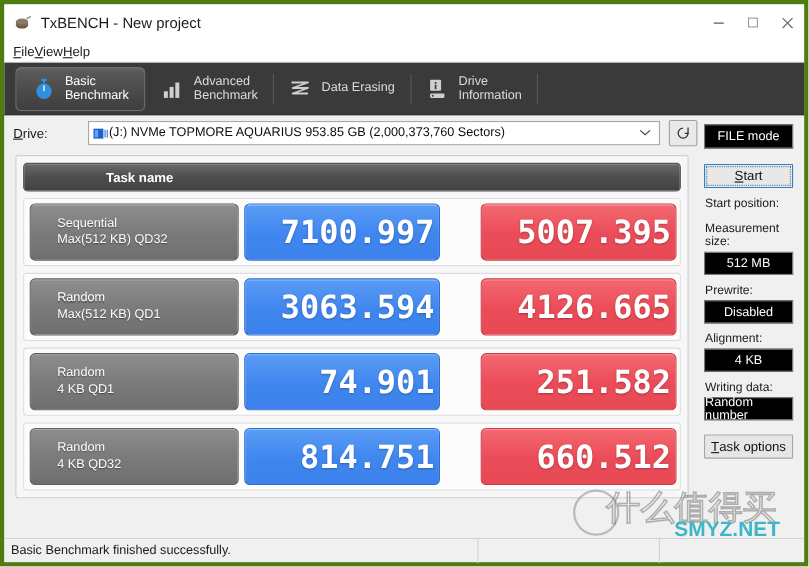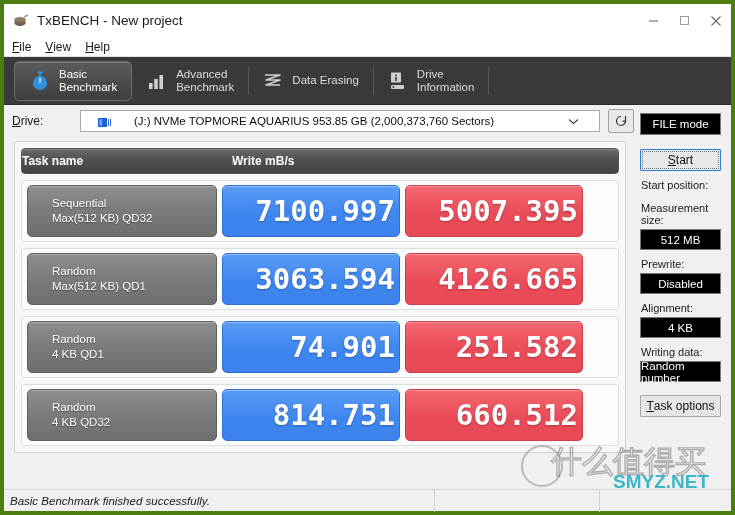--- a/index.html
+++ b/index.html
@@ -26,21 +26,21 @@
     font-size:13.5px; color:#1a1a1a; margin-left:8px; white-space:nowrap;
     font-family:"Liberation Sans", sans-serif;
   }
   .wincontrols { margin-left:auto; display:flex; height:33px; }
   .wc { width:31px; height:33px; display:flex; align-items:center; justify-content:center; }
   .wc svg { display:block; }
 
   
   .menubar {
     height:20px; flex:0 0 20px; background:#ffffff;
-    display:flex; align-items:center; padding-left:8px; gap:14px;
+    display:flex; align-items:center; padding-left:8px; gap:0;
     border-bottom:1px solid #e3e3e3;
   }
   .menu-item { font-size:12px; color:#1a1a1a; cursor:default; }
   .menu-item u { text-decoration:underline; }
 
   
   .tabstrip {
     height:48px; flex:0 0 48px; background:#3a3a3a;
     display:flex; align-items:center; padding-left:10px;
     border-bottom:1px solid #2a2a2a; position:relative;
@@ -68,21 +68,21 @@
   .left-col { width:630px; flex:0 0 630px; padding:0; position:relative; }
   .right-col {
     flex:1 1 auto; padding:8px 10px 0 6px; display:flex; flex-direction:column;
   }
 
   
   .drive-row { height:32px; display:flex; align-items:center; padding:0 0 0 8px; gap:8px; }
   .drive-label { font-size:12px; color:#1a1a1a; width:60px; }
   .drive-combo {
     flex:1 1 auto; height:22px; background:#fff; border:1px solid #a9a9a9;
-    display:flex; align-items:center; padding:0 16px; gap:22px; position:relative;justify-content:center;
+    display:flex; align-items:center; padding:0 3px; gap:0; position:relative;justify-content:center;
   }
   .drive-combo .dtext { font-size:11.5px; color:#0d0d0d; white-space:nowrap; }
   .drive-combo .chev { margin-left:auto; padding-right:4px; color:#555; font-size:10px; }
   .hdd-ico { width:15px; height:12px; position:relative; flex:0 0 15px; }
   .refresh-btn {
     width:26px; height:24px; border:1px solid #a0a0a0; background:#e9e9e9;
     display:flex; align-items:center; justify-content:center; border-radius:2px;
   }
 
   
@@ -90,21 +90,21 @@
     margin:4px 8px 0 10px; background:#f7f7f7;
     border:1px solid #cfcfcf; padding:6px; border-radius:2px;
   }
   .res-header {
     height:26px; display:flex; align-items:center;
     background:linear-gradient(to bottom,#6a6a6a,#4e4e4e 50%,#434343);
     border:1px solid #555; border-radius:4px;
     box-shadow:inset 0 1px 0 rgba(255,255,255,.18);
     color:#fff; font-size:12px; font-weight:bold;
   }
-  .res-header .cell { position:relative; }
+  .res-header .cell { text-align:center; position:relative; }
   .res-header .cell + .cell::before {
     content:""; position:absolute; left:0; top:3px; bottom:3px; width:1px; background:#7d7d7d;
   }
   .c-task { flex:0 0 210px; }
   .c-read { flex:0 0 180px; }
   .c-write{ flex:0 0 180px; }
 
   .res-row {
     margin-top:6px; background:#fcfcfc; border:1px solid #dedede; border-radius:3px;
     padding:4px 5px; display:flex; align-items:center; gap:5px;
@@ -128,20 +128,21 @@
   }
   .val-read {
     background:linear-gradient(to bottom,#5a9cf5,#3f86ef 55%,#3d82ec);
     border:1px solid #2f6fd0;
     box-shadow:inset 0 1px 0 rgba(255,255,255,.35);
   }
   .val-write {
     background:linear-gradient(to bottom,#f4686f,#ea4b58 55%,#e84a55);
     border:1px solid #cf3b46;
     box-shadow:inset 0 1px 0 rgba(255,255,255,.3);
+    margin-left:32px;
   }
 
   
   .mode-box {
     height:22px; background:#000; color:#fff; font-size:11.5px;
     display:flex; align-items:center; justify-content:center;
     border:1px solid #7a7a7a; margin-bottom:14px;
   }
   .btn {
     height:22px; background:#e6e6e6; border:1px solid #a8a8a8;
@@ -158,21 +159,21 @@
     color:#fff; font-size:11.5px; display:flex; align-items:center; justify-content:center;
   }
   .gap-btn { margin-top:13px; }
   .u { text-decoration:underline; }
 
   
   .statusbar {
     height:22px; flex:0 0 22px; background:#f0f0f0; border-top:1px solid #d2d2d2;
     display:flex; align-items:center; font-size:11.5px; color:#1a1a1a;
   }
-  .status-main { padding-left:6px; flex:0 0 430px;font-style:italic; }
+  .status-main { padding-left:6px; flex:0 0 430px; }
   .status-seg { flex:0 0 165px; border-left:1px solid #d2d2d2; height:22px; }
   .status-seg2 { flex:1 1 auto; border-left:1px solid #d2d2d2; height:22px; }
 
   
   .watermark {
     position:absolute; right:2px; bottom:2px; width:200px; height:78px;
     pointer-events:none; z-index:50;
   }
   .wm-cn {
     position:absolute; left:22px; top:10px;
@@ -312,21 +313,20 @@
           <svg width="16" height="16" viewBox="0 0 16 16">
             <path d="M12.5 8 A4.5 4.5 0 1 1 8 3.5" fill="none" stroke="#333" stroke-width="1.2"></path>
             <path d="M12.5 3 L12.5 8.2 L9.6 8.2" fill="none" stroke="#333" stroke-width="1.2"></path>
           </svg>
         </div>
       </div>
 
       <div class="results">
         <div class="res-header">
           <div class="cell c-task">Task name</div>
-          <div class="cell c-write">Write mB/s</div>
         </div>
 
         <div class="res-row">
           <div class="task-pill">
             <span>Sequential</span>
             <span>Max(512 KB) QD32</span>
           </div>
           <div class="val-pill val-read">7100.997</div>
           <div class="val-pill val-write">5007.395</div>
         </div>

